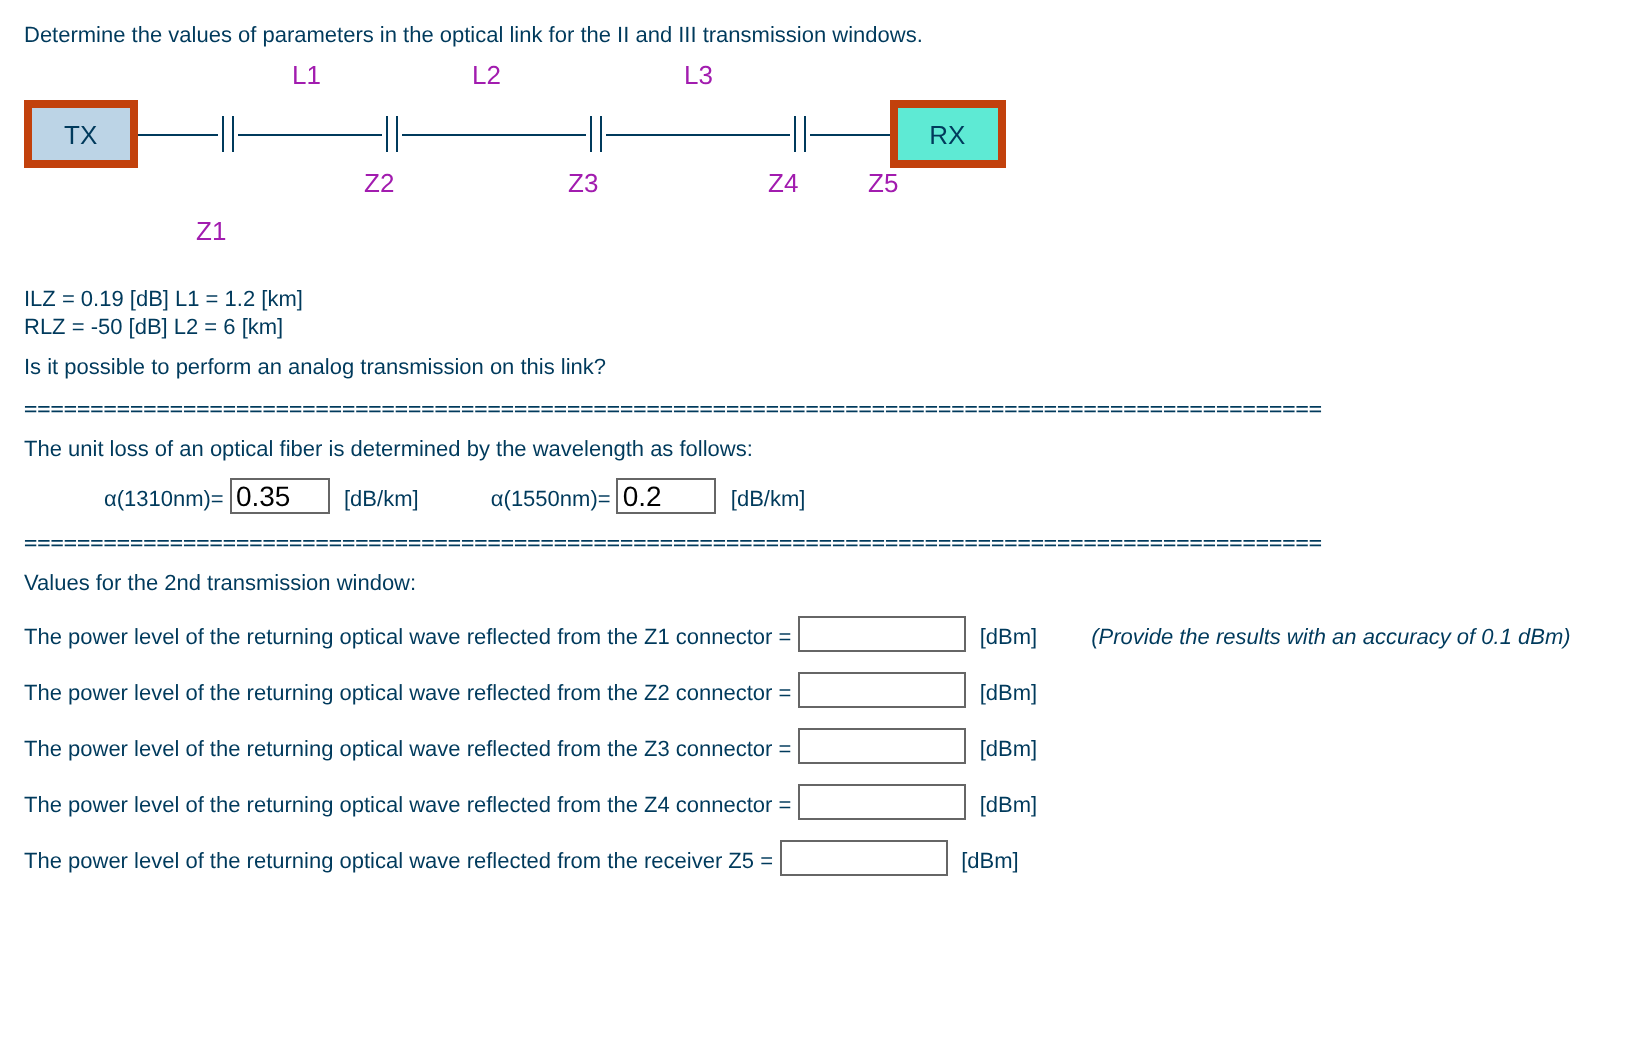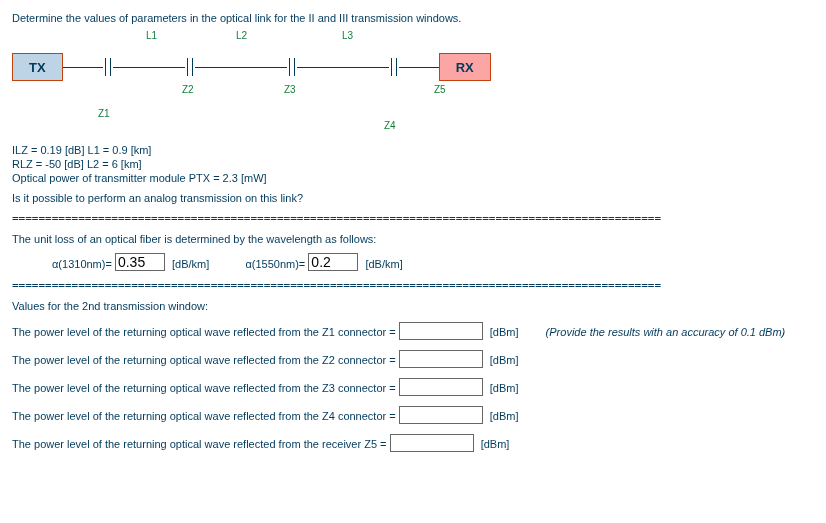--- a/index.html
+++ b/index.html
@@ -27,25 +27,24 @@
     margin-top: 12px;
   }
   .box {
     display: inline-flex;
     align-items: center;
     justify-content: center;
     height: 26px;
     padding: 0 16px;
     font-size: 13px;
     font-family: Arial, sans-serif;
-    border: 1px solid #c2410c;
-    font-weight: bold;
+    border: 4px solid #c2410c;
   }
   .tx { background: #bcd4e6; color:#003a5c; }
-  .rx { background: #fca5a5; color:#003a5c; }
+  .rx { background: #5eead4; color:#003a5c; }
   .segment {
     position: relative;
     width: 100px;
     height: 1px;
     background: #003a5c;
   }
   .seg-short { width: 40px; }
   .connector-mark {
     position: relative;
     width: 10px;
@@ -56,22 +55,22 @@
     position: absolute;
     top: 0;
     bottom: 0;
     width: 1px;
     background: #003a5c;
   }
   .connector-mark:before { left: 2px; }
   .connector-mark:after  { right: 2px; }
   .lbl {
     position: absolute;
-    font-size: 10px;
-    color: #15803d;
+    font-size: 13px;
+    color: #a21caf;
     white-space: nowrap;
   }
   .assumptions p { margin: 2px 0; }
   .sep {
     font-family: monospace;
     letter-spacing: 0;
     white-space: nowrap;
     overflow: hidden;
     color: #003a5c;
     margin: 8px 0;
@@ -111,28 +110,27 @@
     <div class="connector-mark"></div>
     <div class="segment" style="width:92px"></div>
     <div class="connector-mark"></div>
     <div class="segment seg-short"></div>
     <span class="box rx">RX</span>
   </div>
 
   <span class="lbl" style="top:52px; left:86px;margin-top:24px;">Z1</span>
   <span class="lbl" style="top:52px; left:170px;">Z2</span>
   <span class="lbl" style="top:52px; left:272px;">Z3</span>
-  <span class="lbl" style="top:52px; left:372px;margin-top:36px;">Z4</span>
+  <span class="lbl" style="top:52px; left:372px;">Z4</span>
   <span class="lbl" style="top:52px; left:422px;">Z5</span>
 </div>
 
 <div class="assumptions">
-  <p>ILZ = 0.19 [dB]   L1 = 0.9 [km]</p>
+  <p>ILZ = 0.19 [dB]   L1 = 1.2 [km]</p>
   <p>RLZ = -50 [dB]    L2 = 6 [km]</p>
-  <p>Optical power of transmitter module PTX = 2.3 [mW]</p>
 </div>
 
 <div class="row">Is it possible to perform an analog transmission on this link?</div>
 
 <div class="sep">==================================================================================================</div>
 
 <div class="row">The unit loss of an optical fiber is determined by the wavelength as follows:</div>
 
 <div class="row" style="padding-left:40px;">
   <span class="inline">α(1310nm)=</span>

